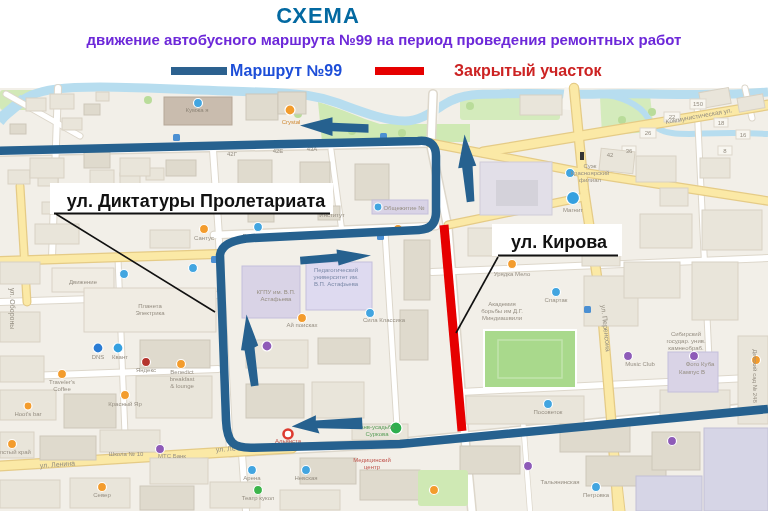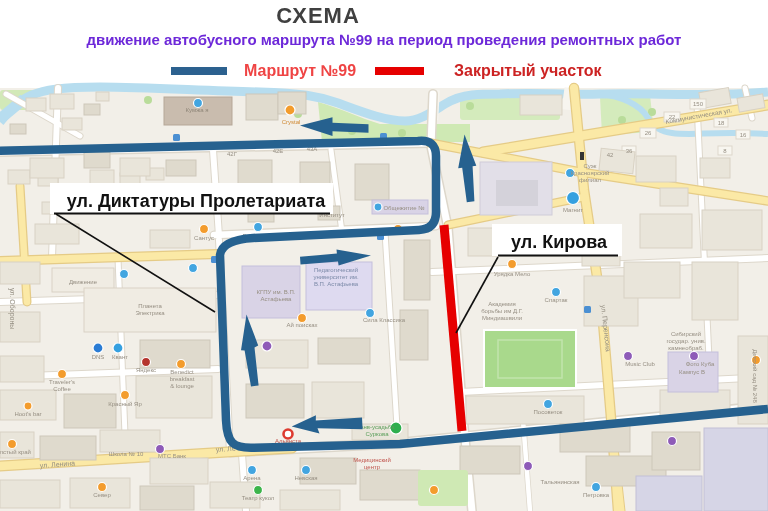--- a/index.html
+++ b/index.html
@@ -440,24 +440,24 @@
 <rect x="492" y="224" width="130" height="32" fill="#ffffff"></rect>
 
 <line x1="498" y1="255.5" x2="618" y2="255.5" stroke="#111" stroke-width="2"></line>
 
 <line x1="498" y1="257" x2="456" y2="333" stroke="#111" stroke-width="1.6"></line>
 
 <text x="559" y="248" font-size="18" font-weight="bold" fill="#111" text-anchor="middle" font-family="Liberation Sans,sans-serif">ул. Кирова</text>
 </g>
 </svg>
 
-<div class="abs" style="left:0;top:3px;width:636px;text-align:center;font-size:22px;font-weight:bold;color:#404040;letter-spacing:1px;">СХЕМА</div>
+<div class="abs" style="left:0;top:3px;width:636px;text-align:center;font-size:22px;font-weight:bold;color:#0369a1;letter-spacing:1px;">СХЕМА</div>
 
 <div class="abs" style="left:0;top:31px;width:768px;text-align:center;font-size:15px;font-weight:bold;color:#6d28d9;">движение автобусного маршрута №99 на период проведения ремонтных работ</div>
 
 <div class="abs" style="left:171px;top:67px;width:56px;height:8px;background:#2c618f;"></div>
 
-<div class="abs" style="left:244px;top:62px;font-size:16px;font-weight:bold;color:#ef4444;">Маршрут №99</div>
+<div class="abs" style="left:230px;top:62px;font-size:16px;font-weight:bold;color:#1d4ed8;">Маршрут №99</div>
 
 <div class="abs" style="left:375px;top:67px;width:49px;height:8px;background:#e60000;"></div>
 
 <div class="abs" style="left:431px;top:62px;font-size:16px;font-weight:bold;color:#cc2222;margin-left:23px;">Закрытый участок</div>
 </div>
 
 </body></html>

